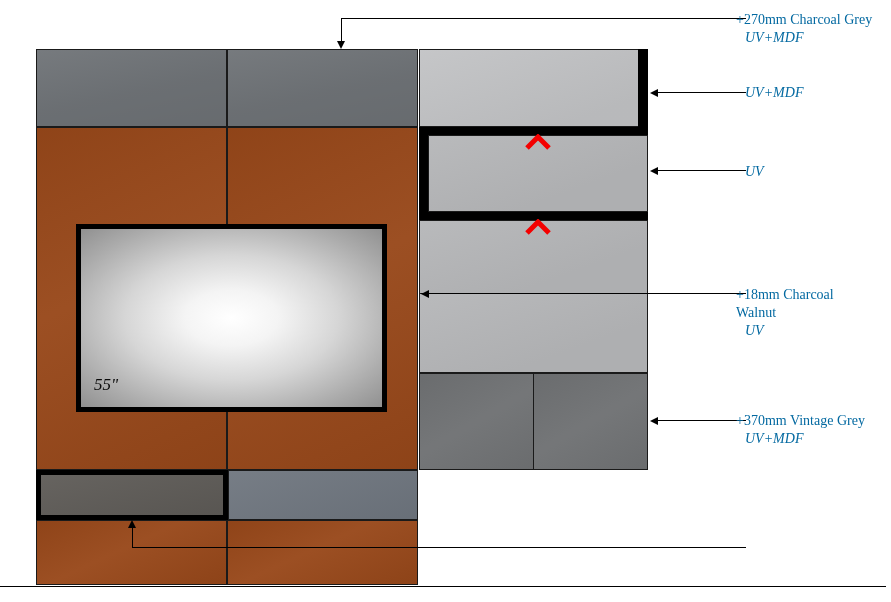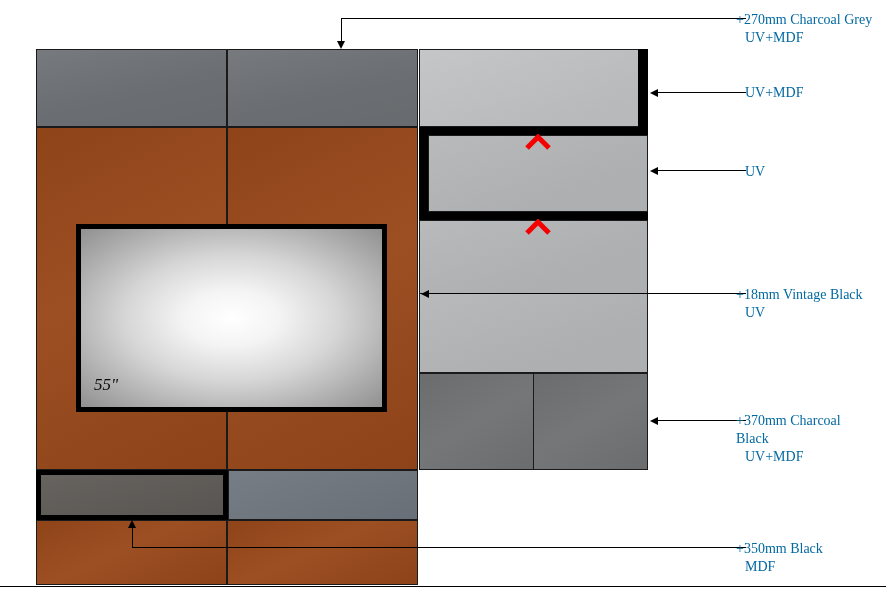--- a/index.html
+++ b/index.html
@@ -20,21 +20,21 @@
   .tv{position:absolute;box-sizing:border-box;border:5px solid #000;
       background:radial-gradient(ellipse at 50% 50%, #ffffff 0%, #f4f4f4 22%, #d6d6d6 50%, #ababab 80%, #909090 100%);}
   .tv-label{position:absolute;left:13px;bottom:12px;font-style:italic;font-size:17px;color:#0a0a0a;}
   .hline{position:absolute;height:1px;background:#000;}
   .vline{position:absolute;width:1px;background:#000;}
   .arrow{position:absolute;width:0;height:0;}
   .arrow-left{border-top:4px solid transparent;border-bottom:4px solid transparent;border-right:8px solid #000;}
   .arrow-down{border-left:4px solid transparent;border-right:4px solid transparent;border-top:8px solid #000;}
   .arrow-up{border-left:4px solid transparent;border-right:4px solid transparent;border-bottom:8px solid #000;}
   .ann{position:absolute;left:708px;width:138px;font-size:14px;line-height:18px;color:#0369a1;margin-left:28px;}
-  .ann .l2{padding-left:9px;}
+  .ann .l2{padding-left:9px;font-style:italic;}
   .chev{position:absolute;}
 </style>
 </head>
 <body>
 
 <div id="canvas">
 
   <div class="panel charcoal" style="left:36px;top:49px;width:191px;height:78px"></div>
   <div class="panel charcoal" style="left:227px;top:49px;width:191px;height:78px"></div>
 
@@ -98,25 +98,21 @@
     <div class="l1">+270mm Charcoal Grey</div>
     <div class="l2">UV+MDF</div>
   </div>
   <div class="ann" style="top:84px">
     <div class="l2">UV+MDF</div>
   </div>
   <div class="ann" style="top:163px">
     <div class="l2">UV</div>
   </div>
   <div class="ann" style="top:286px">
-    <div class="l1">+18mm Vintage Black</div>
+    <div class="l1">+18mm Charcoal Walnut</div>
     <div class="l2">UV</div>
   </div>
   <div class="ann" style="top:412px">
-    <div class="l1">+370mm Charcoal Black</div>
+    <div class="l1">+370mm Vintage Grey</div>
     <div class="l2">UV+MDF</div>
-  </div>
-  <div class="ann" style="top:540px">
-    <div class="l1">+350mm Black</div>
-    <div class="l2">MDF</div>
   </div>
 
 </div>
 
 </body></html>

